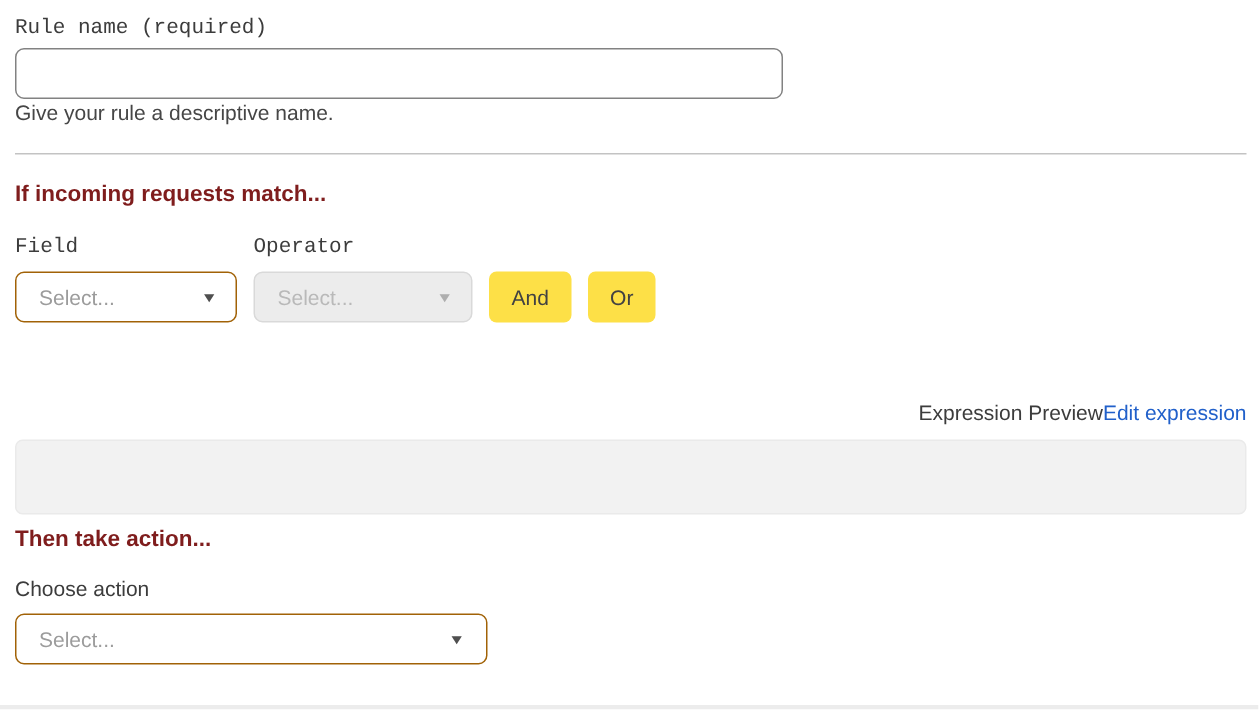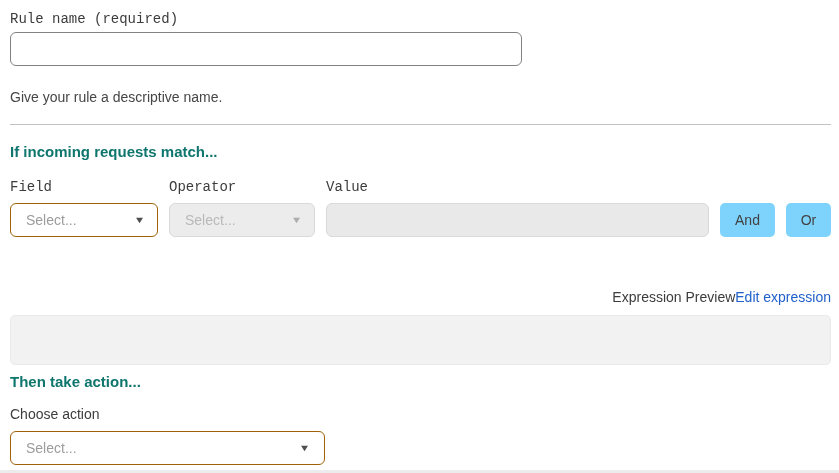--- a/index.html
+++ b/index.html
@@ -29,39 +29,39 @@
     border-radius: 6px;
     background: #ffffff;
     font-family: "Liberation Sans", sans-serif;
     font-size: 14px;
     padding: 0 12px;
     color: #3c3c3c;
     outline: none;
     display: block;
   }
   .help-text {
-    margin-top: 22px;
+    margin-top: 0;
     font-size: 14px;
     line-height: 18px;
     color: #464646;
   }
 
   .divider {
     margin-top: 18px;
     border: none;
     border-top: 1px solid #c3c3c3;
     height: 0;
     width: 100%;
   }
 
   .section-heading {
     font-size: 15px;
     font-weight: 700;
     line-height: 20px;
-    color: #0f766e;
+    color: #7f1d1d;
     margin-top: 17px;
   }
 
   
   .cond-row {
     display: flex;
     align-items: flex-end;
     gap: 11px;
     margin-top: 16px;
   }
@@ -113,21 +113,21 @@
     padding: 0 12px;
     color: #3c3c3c;
     outline: none;
     display: block;
   }
 
   .logic-btn {
     height: 34px;
     border: none;
     border-radius: 5px;
-    background: #7dd3fc;
+    background: #fde047;
     color: #424242;
     font-family: "Liberation Sans", sans-serif;
     font-size: 14px;
     cursor: pointer;
     flex: none;
   }
   .btn-and { width: 55px; }
   .btn-or { width: 45px; }
 
   
@@ -194,24 +194,20 @@
       </div>
 
       <div class="cond-col col-operator">
         <label class="field-label">Operator</label>
         <div class="select-box disabled">
           <span class="select-text">Select...</span>
           <span class="chevron">▼</span>
         </div>
       </div>
 
-      <div class="cond-col col-value">
-        <label class="field-label">Value</label>
-        <input class="value-input" type="text" disabled="" value="" style="">
-      </div>
 
       <button class="logic-btn btn-and">And</button>
       <button class="logic-btn btn-or">Or</button>
     </div>
 
     <div class="expr-header">
       <span class="field-label">Expression Preview</span>
       <a class="expr-link">Edit expression</a>
     </div>
     <div class="expr-box"></div>

